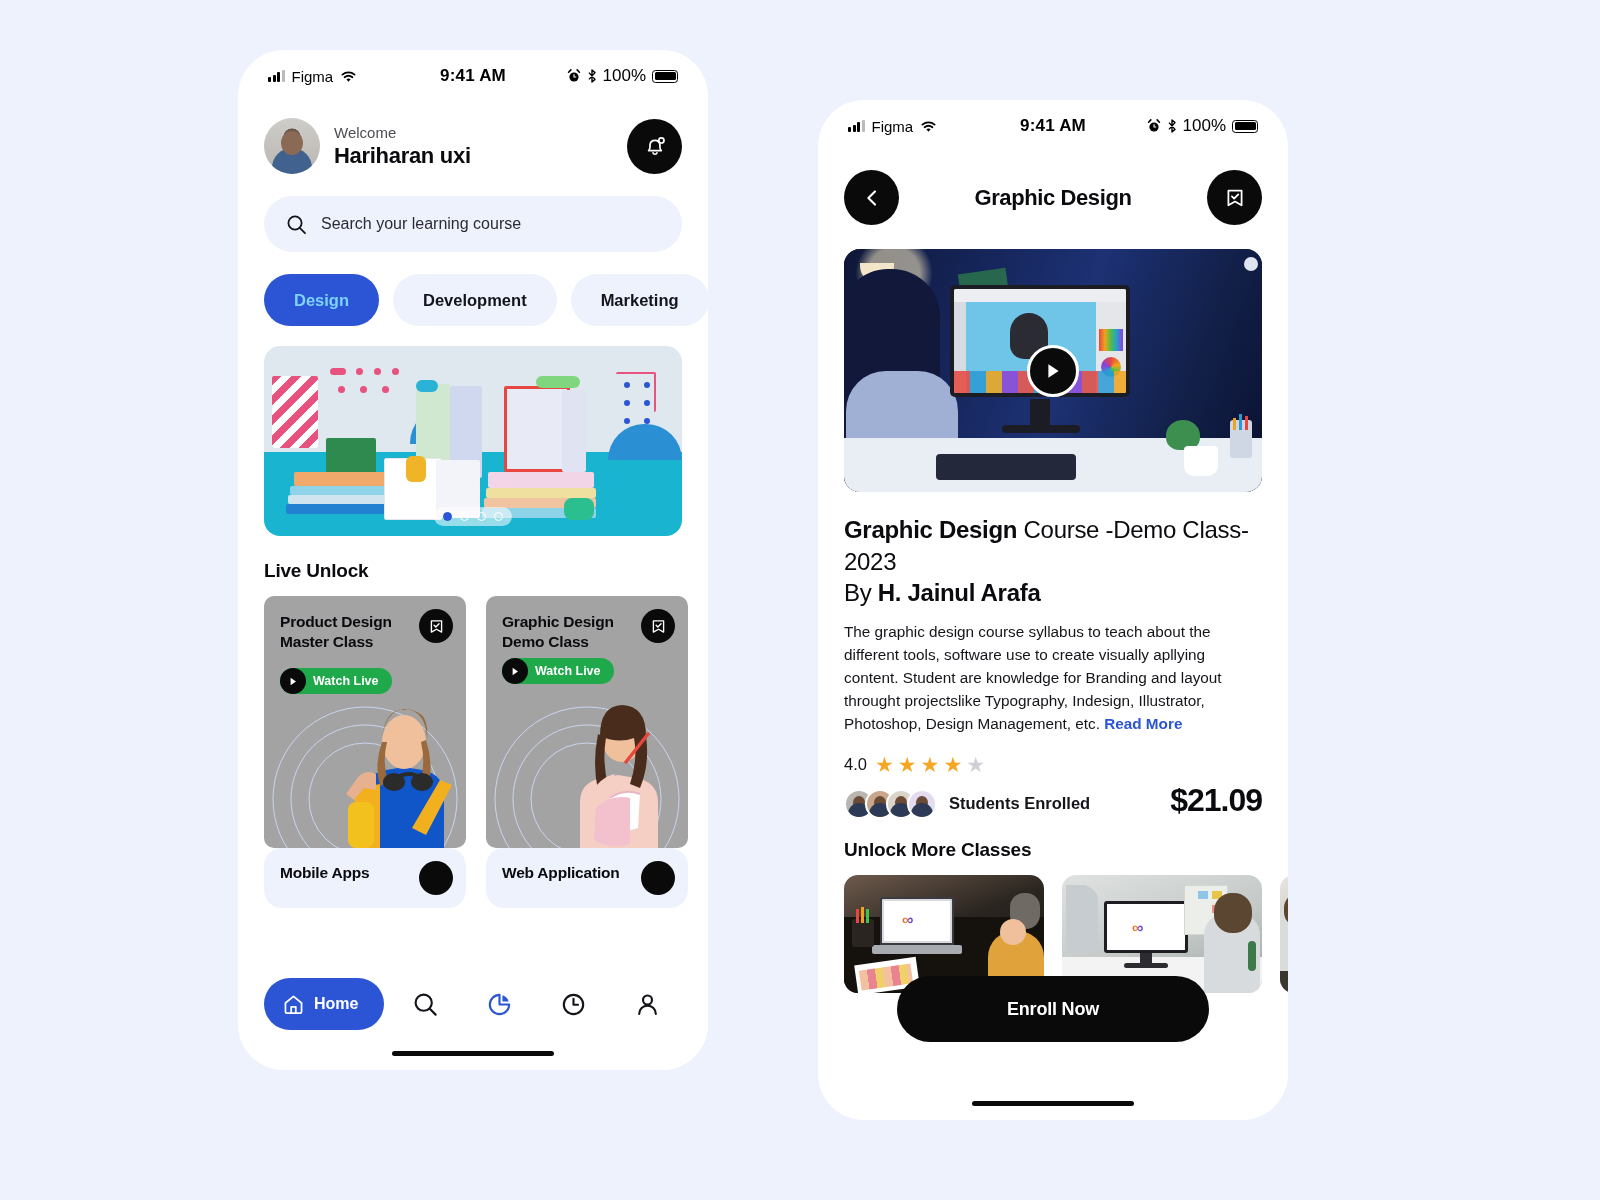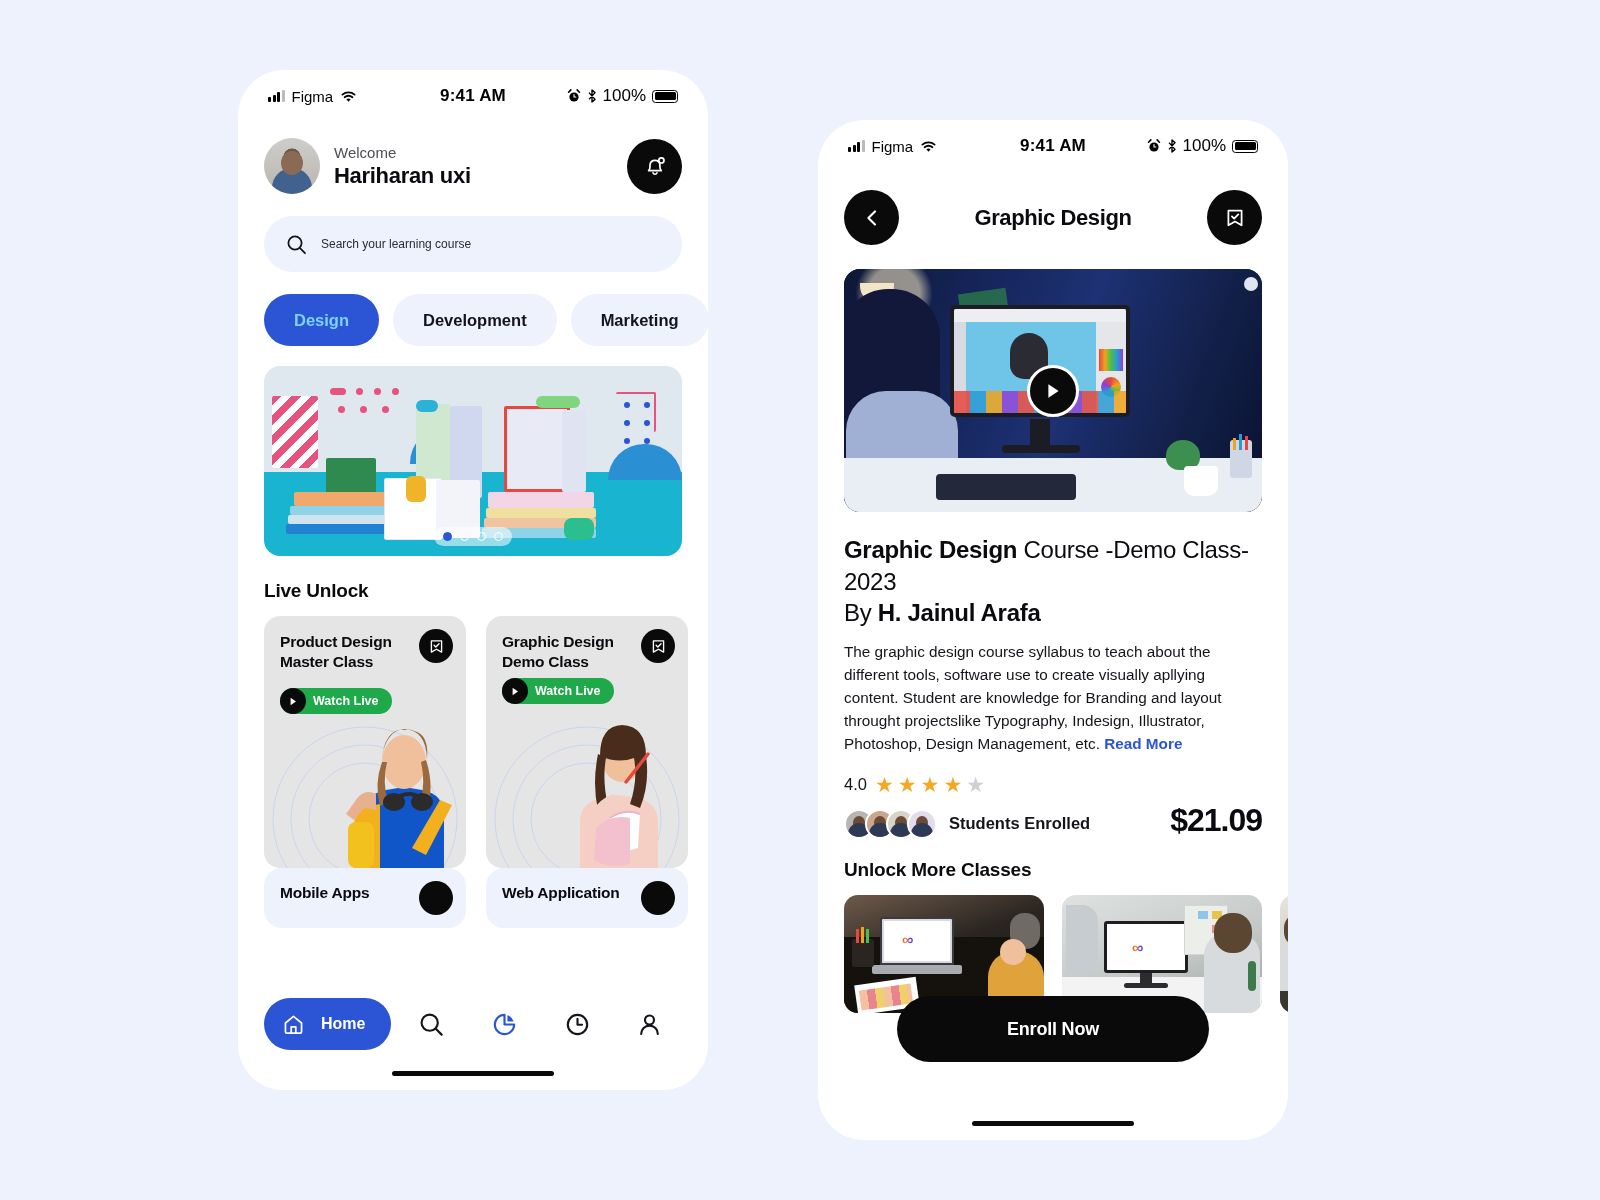--- a/index.html
+++ b/index.html
@@ -10,21 +10,20 @@
     overflow: hidden;
   }
   .stage { position: relative; width: 1600px; height: 1200px; }
 
   
   .phone {
     position: absolute;
     background: #fff;
     border-radius: 46px;
     overflow: hidden;
-    margin-top: 20px;
   }
   #phone-left  { left: 238px; top: 50px;  width: 470px; height: 1020px; }
   #phone-right { left: 818px; top: 100px; width: 470px; height: 1020px; }
 
   
   .statusbar {
     height: 52px; display: flex; align-items: center;
     padding: 0 30px; font-size: 16px; font-weight: 600; color: #000;
   }
   .sb-left  { display: flex; align-items: center; gap: 7px; flex: 1; }
@@ -56,21 +55,21 @@
   .bell-btn {
     margin-left: auto; width: 55px; height: 55px; border-radius: 50%;
     background: #0a0a0a; display: flex; align-items: center; justify-content: center;
   }
 
   
   .search {
     margin: 22px 26px 0 26px; height: 56px; border-radius: 28px; background: #eef2fd;
     display: flex; align-items: center; gap: 14px; padding: 0 22px;
   }
-  .search-text { font-size: 12px; color: #2b2b33; }
+  .search-text { font-size: 16px; color: #2b2b33; }
 
   
   .tabs { display: flex; gap: 14px; margin: 22px 0 0 26px; }
   .tab {
     height: 52px; border-radius: 26px; background: #eef2fd; color: #14141a;
     display: flex; align-items: center; padding: 0 30px;
     font-size: 16.5px; font-weight: 600; white-space: nowrap; flex: none;
   }
   .tab.active { background: #2b55d4; color: #7dd3fc; }
 
@@ -85,21 +84,21 @@
     background: rgba(255,255,255,.55); border-radius: 12px; padding: 5px 9px;
     display: flex; gap: 8px;
   }
   .dots i { width: 9px; height: 9px; border-radius: 50%; border: 1.5px solid #fff; display: block; }
   .dots i.on { background: #2b55d4; border-color: #2b55d4; }
 
   
   .sec-title { margin: 24px 0 14px 26px; font-size: 19px; font-weight: 700; color: #0b0b0f; letter-spacing: -.2px; }
   .cards { display: flex; gap: 20px; padding: 0 26px; }
   .cls-card {
-    width: 202px; height: 252px; border-radius: 16px; background: #e5e5e5;
+    width: 202px; height: 252px; border-radius: 10px; background: #a3a3a3;
     position: relative; overflow: hidden; flex: none;
   }
   .cls-title {
     position: absolute; left: 16px; top: 16px; width: 124px;
     font-size: 15.5px; font-weight: 700; color: #0b0b0f; line-height: 1.28; letter-spacing: -.2px;
   }
   .bm-btn { position: absolute; right: 13px; top: 13px; width: 34px; height: 34px;
     border-radius: 50%; background: #0a0a0a; display: flex; align-items: center; justify-content: center; }
   .live-pill {
     position: absolute; left: 16px; top: 72px; height: 26px; border-radius: 13px;
@@ -120,21 +119,21 @@
   .prev-card .pb2 { position: absolute; right: 13px; top: 13px; width: 34px; height: 34px;
     border-radius: 50%; background: #0a0a0a; }
 
   
   .bottom-nav {
     position: absolute; left: 0; bottom: 0; width: 470px; height: 108px; background: #fff;
     display: flex; align-items: flex-start; padding: 16px 26px 0 26px; gap: 8px;
   }
   .nav-home {
     height: 52px; border-radius: 26px; background: #2b55d4; color: #fff;
-    display: flex; align-items: center; gap: 16px; padding: 0 26px 0 18px;
+    display: flex; align-items: center; gap: 9px; padding: 0 26px 0 18px;
     font-size: 16px; font-weight: 600;
   }
   .nav-item { width: 66px; height: 52px; display: flex; align-items: center; justify-content: center; }
   .home-ind { position: absolute; left: 50%; transform: translateX(-50%); bottom: 14px;
     width: 162px; height: 5px; border-radius: 3px; background: #0a0a0a; }
 
   
   .detail-head { display: flex; align-items: center; padding: 18px 26px 0 26px; }
   .rbtn { width: 55px; height: 55px; border-radius: 50%; background: #0a0a0a;
     display: flex; align-items: center; justify-content: center; flex: none; }

